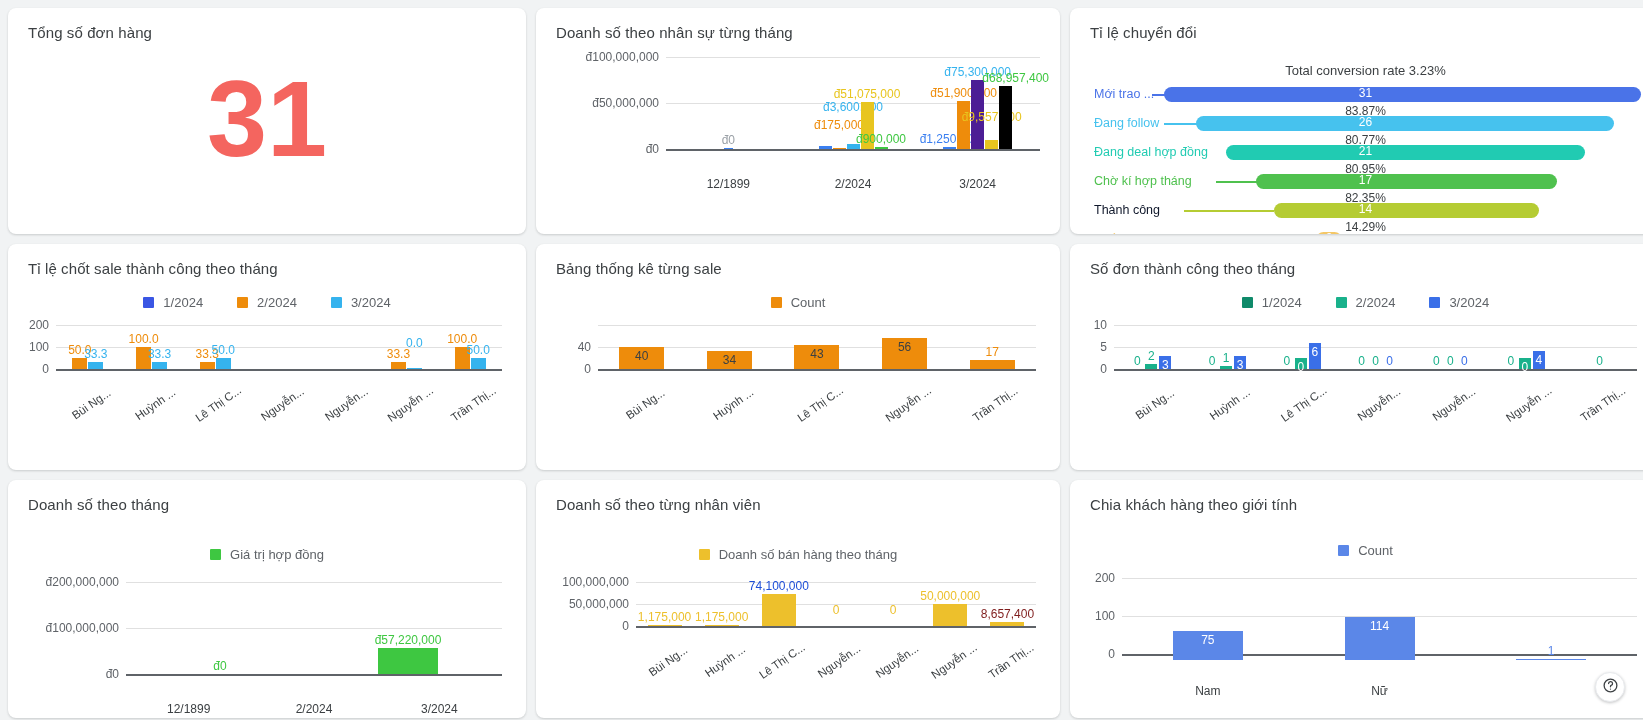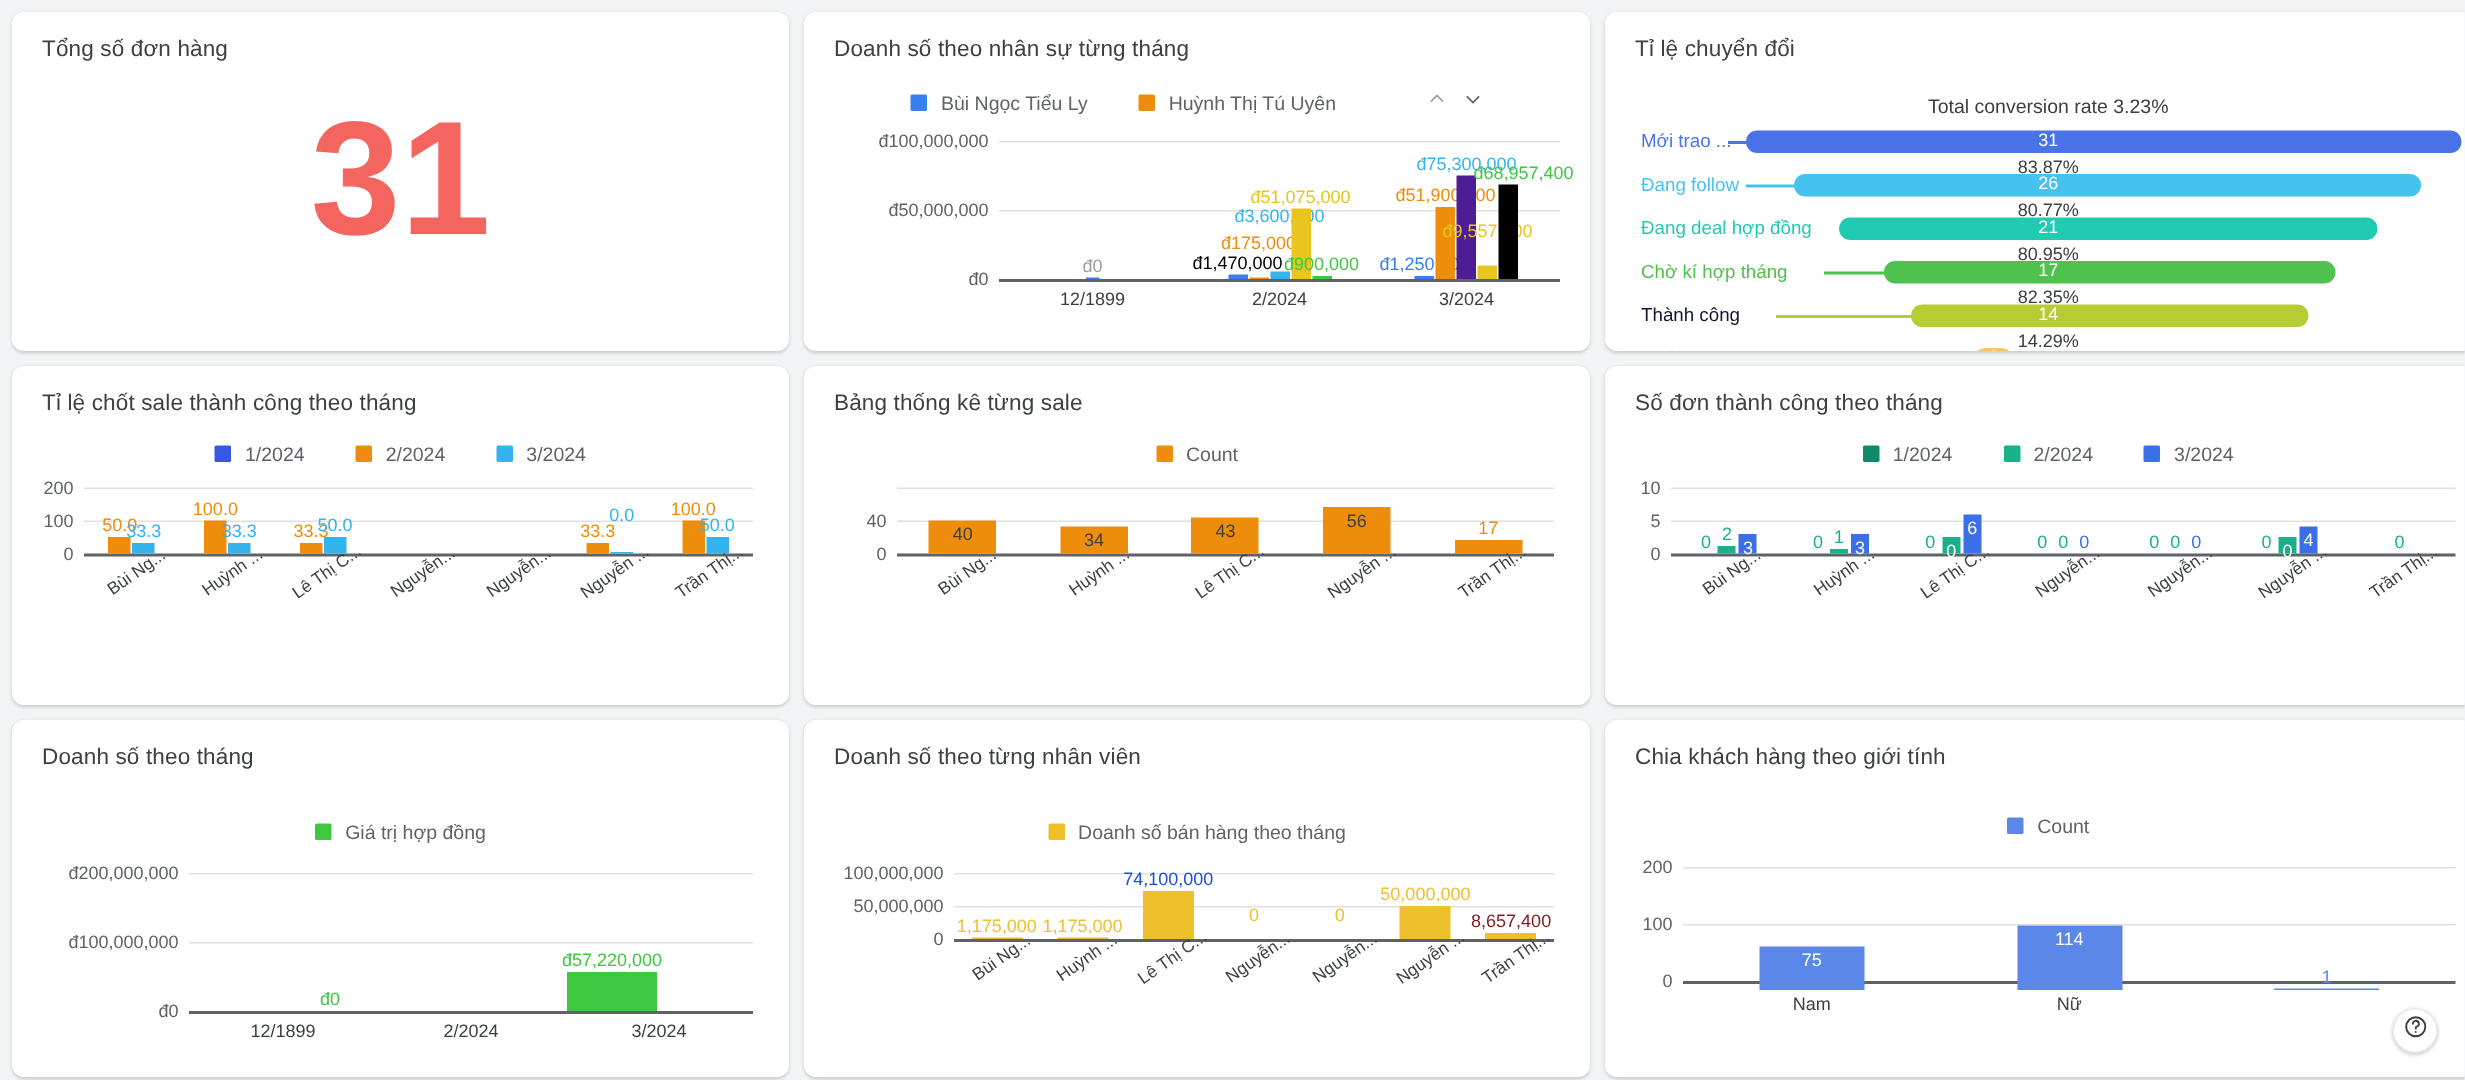--- a/index.html
+++ b/index.html
@@ -70,21 +70,21 @@
   .group { flex: 1; display: flex; align-items: flex-end; justify-content: center; position: relative; height: 100%; }
   .bar { position: relative; }
   .bar-label {
     position: absolute; bottom: 100%; left: 50%;
     transform: translateX(-50%); margin-bottom: 1px;
     font-size: 12px; white-space: nowrap;
   }
   .bar-label.inside {
     bottom: auto; top: 2px; color: #fff;
   }
-  .xlabels { position: absolute; left: 0; right: 0; display: flex; }
+  .xlabels { position: absolute; left: 0; right: 0; display: flex; margin-top: 22px; }
   .xlab {
     flex: 1; text-align: center; font-size: 12px; color: #3c4043; white-space: nowrap;
   }
   .xlabels.rot .xlab {
     transform: rotate(-35deg);
     transform-origin: center top;
     font-size: 11.5px;
   }
   
   .funnel { position: relative; margin-top: 6px; }
@@ -125,60 +125,38 @@
 
 <div class="dashboard">
 
   <div class="card">
     <div class="card-title">Tổng số đơn hàng</div>
     <div class="scorecard-value">31</div>
   </div>
 
   <div class="card">
     <div class="card-title">Doanh số theo nhân sự từng tháng</div>
-    <div class="legend">
-      <div class="legend-item">
-        <span class="swatch" style="background:#3a7ff0"></span>
-        <span class="legend-label">Bùi Ngọc Tiểu Ly</span>
-      </div>
-      <div class="legend-item">
-        <span class="swatch" style="background:#ee8c0b"></span>
-        <span class="legend-label">Huỳnh Thị Tú Uyên</span>
-      </div>
-      <div class="legend-nav">
-        <span>
-          <svg class="chev" viewBox="0 0 24 24" fill="none" stroke="#9aa0a6" stroke-width="2">
-              <path d="M5 15l7-7 7 7"></path>
-            </svg>
-        </span>
-        <span>
-          <svg class="chev" viewBox="0 0 24 24" fill="none" stroke="#5f6368" stroke-width="2">
-              <path d="M5 9l7 7 7-7"></path>
-            </svg>
-        </span>
-      </div>
-    </div>
     <div class="plot" style="margin:16px 20px 0 130px; height:92px;">
       <div class="gridline" style="top:0"></div>
       <div class="yaxis-label" style="top:0">đ100,000,000</div>
       <div class="gridline" style="top:46px"></div>
       <div class="yaxis-label" style="top:46px">đ50,000,000</div>
       <div class="axisline" style="top:92px"></div>
       <div class="yaxis-label" style="top:92px">đ0</div>
       <div class="bars" style="height:92px">
 
         <div class="group">
           <div class="bar" style="width:9px;height:1px;background:#3a7ff0">
             <span class="bar-label" style="color:#9aa0a6">đ0</span>
           </div>
         </div>
 
         <div class="group" style="gap:1px">
           <div class="bar" style="width:13px;height:3px;background:#3a7ff0">
-            <span class="bar-label" style="color:#000000">đ1,470,000</span>
+            <span class="bar-label" style="color:#ffffff">đ1,470,000</span>
           </div>
           <div class="bar" style="width:13px;height:1px;background:#ee8c0b">
             <span class="bar-label" style="color:#ee8c0b;margin-bottom:16px">đ175,000</span>
           </div>
           <div class="bar" style="width:13px;height:5px;background:#35b3ee">
             <span class="bar-label" style="color:#35b3ee;margin-bottom:30px">đ3,600,000</span>
           </div>
           <div class="bar" style="width:13px;height:47px;background:#e8c51f">
             <span class="bar-label" style="color:#e8c51f">đ51,075,000</span>
           </div>

